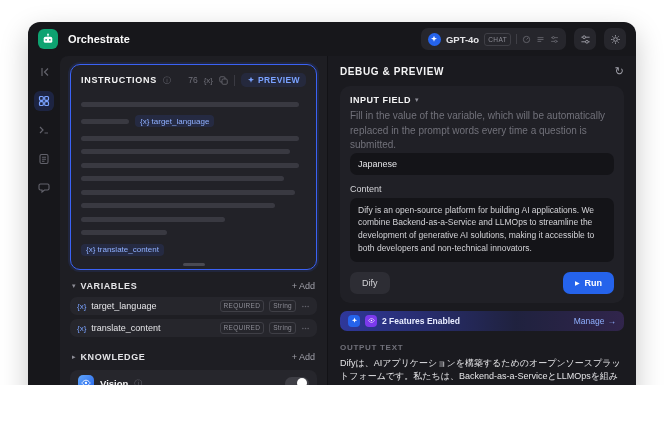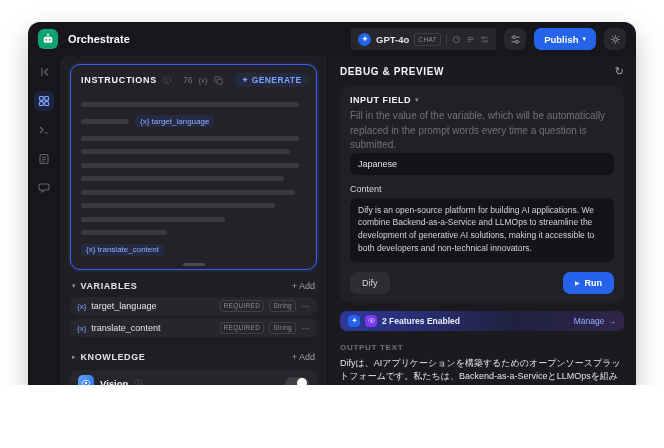--- a/index.html
+++ b/index.html
@@ -3,21 +3,21 @@
 <meta charset="utf-8">
 <style>
   html,body{margin:0;padding:0;background:#ffffff;}
   .page{position:relative;width:664px;height:385px;background:#ffffff;font-family:"Liberation Sans","DejaVu Sans",sans-serif;overflow:hidden;}
   .window{position:absolute;left:28px;top:22px;width:608px;height:408px;background:#17171b;border-radius:12px;box-shadow:0 10px 28px rgba(0,0,0,.22);overflow:hidden;display:flex;flex-direction:column;}
 
   
   .header{height:34px;flex:0 0 auto;display:flex;align-items:center;padding:0 10px;gap:8px;}
   .app-icon{width:20px;height:20px;border-radius:6px;background:var(--app-green);display:flex;align-items:center;justify-content:center;flex:0 0 auto;}
   .app-title{font-size:11px;font-weight:bold;color:#fafafa;margin-left:2px;}
-  .model-pill{margin-left:auto;height:22px;background:#26262c;border-radius:0;display:flex;align-items:center;gap:5px;padding:0 7px;color:#e4e4e7;}
+  .model-pill{margin-left:auto;height:22px;background:#26262c;border-radius:7px;display:flex;align-items:center;gap:5px;padding:0 7px;color:#e4e4e7;}
   .model-logo{width:13px;height:13px;border-radius:50%;background:var(--accent);display:flex;align-items:center;justify-content:center;}
   .model-name{font-size:9.5px;font-weight:bold;}
   .mode-badge{font-size:6.5px;color:#8d8d96;border:1px solid #3f3f46;border-radius:3px;padding:0 3px;height:11px;line-height:11px;letter-spacing:.4px;}
   .pill-divider{width:1px;height:10px;background:#3f3f46;}
   .mini-icon{color:#71717a;display:flex;align-items:center;}
   .icon-btn{width:22px;height:22px;border-radius:7px;background:#26262c;display:flex;align-items:center;justify-content:center;color:#a1a1aa;flex:0 0 auto;}
   .publish-btn{height:22px;background:var(--accent);color:#fff;border-radius:7px;display:flex;align-items:center;gap:4px;padding:0 10px;font-size:9.5px;font-weight:bold;flex:0 0 auto;}
   .publish-btn .chev{font-size:7px;}
 
   
@@ -151,24 +151,20 @@
     <div class="icon-btn">
       <span>
         <svg width="11" height="11" viewBox="0 0 12 12" fill="none" stroke="currentColor">
               <path d="M1.5 3.5h9M1.5 8.5h9"></path>
               <circle cx="4.5" cy="3.5" r="1.5" fill="#26262c"></circle>
               <circle cx="7.5" cy="8.5" r="1.5" fill="#26262c"></circle>
             </svg>
       </span>
     </div>
 
-    <div class="publish-btn">
-      <span>Publish</span>
-      <span class="chev">▾</span>
-    </div>
     <div class="icon-btn">
       <span>
         <svg width="11" height="11" viewBox="0 0 12 12" fill="none" stroke="currentColor">
               <circle cx="6" cy="6" r="2"></circle>
               <path d="M6 1.2v1.6M6 9.2v1.6M1.2 6h1.6M9.2 6h1.6M2.6 2.6l1.2 1.2M8.2 8.2l1.2 1.2M9.4 2.6 8.2 3.8M3.8 8.2 2.6 9.4"></path>
             </svg>
       </span>
     </div>
   </div>
 
@@ -227,21 +223,21 @@
                   <path d="M8 4V2.5A1.5 1.5 0 0 0 6.5 1H2.5A1.5 1.5 0 0 0 1 2.5v4A1.5 1.5 0 0 0 2.5 8H4"></path>
                 </svg>
           </span>
           <span class="hdr-divider"></span>
           <span class="generate">
             <span>
               <svg width="8" height="8" viewBox="0 0 12 12">
                     <path d="M6 1l1.2 3.3L10.5 5.5 7.2 6.7 6 10 4.8 6.7 1.5 5.5l3.3-1.2z" fill="currentColor"></path>
                   </svg>
             </span>
-            <span>GENERATE</span>
+            <span>PREVIEW</span>
           </span>
         </div>
 
         <div class="inst-lines">
           <div class="skel-row">
                 <div class="skel" style="width:97%;"></div>
               </div>
           <div class="skel-row">
             <div class="skel" style="width:48px;flex:none;"></div>
             <span class="chip"><span>{x}</span> <span>target_language</span></span>

